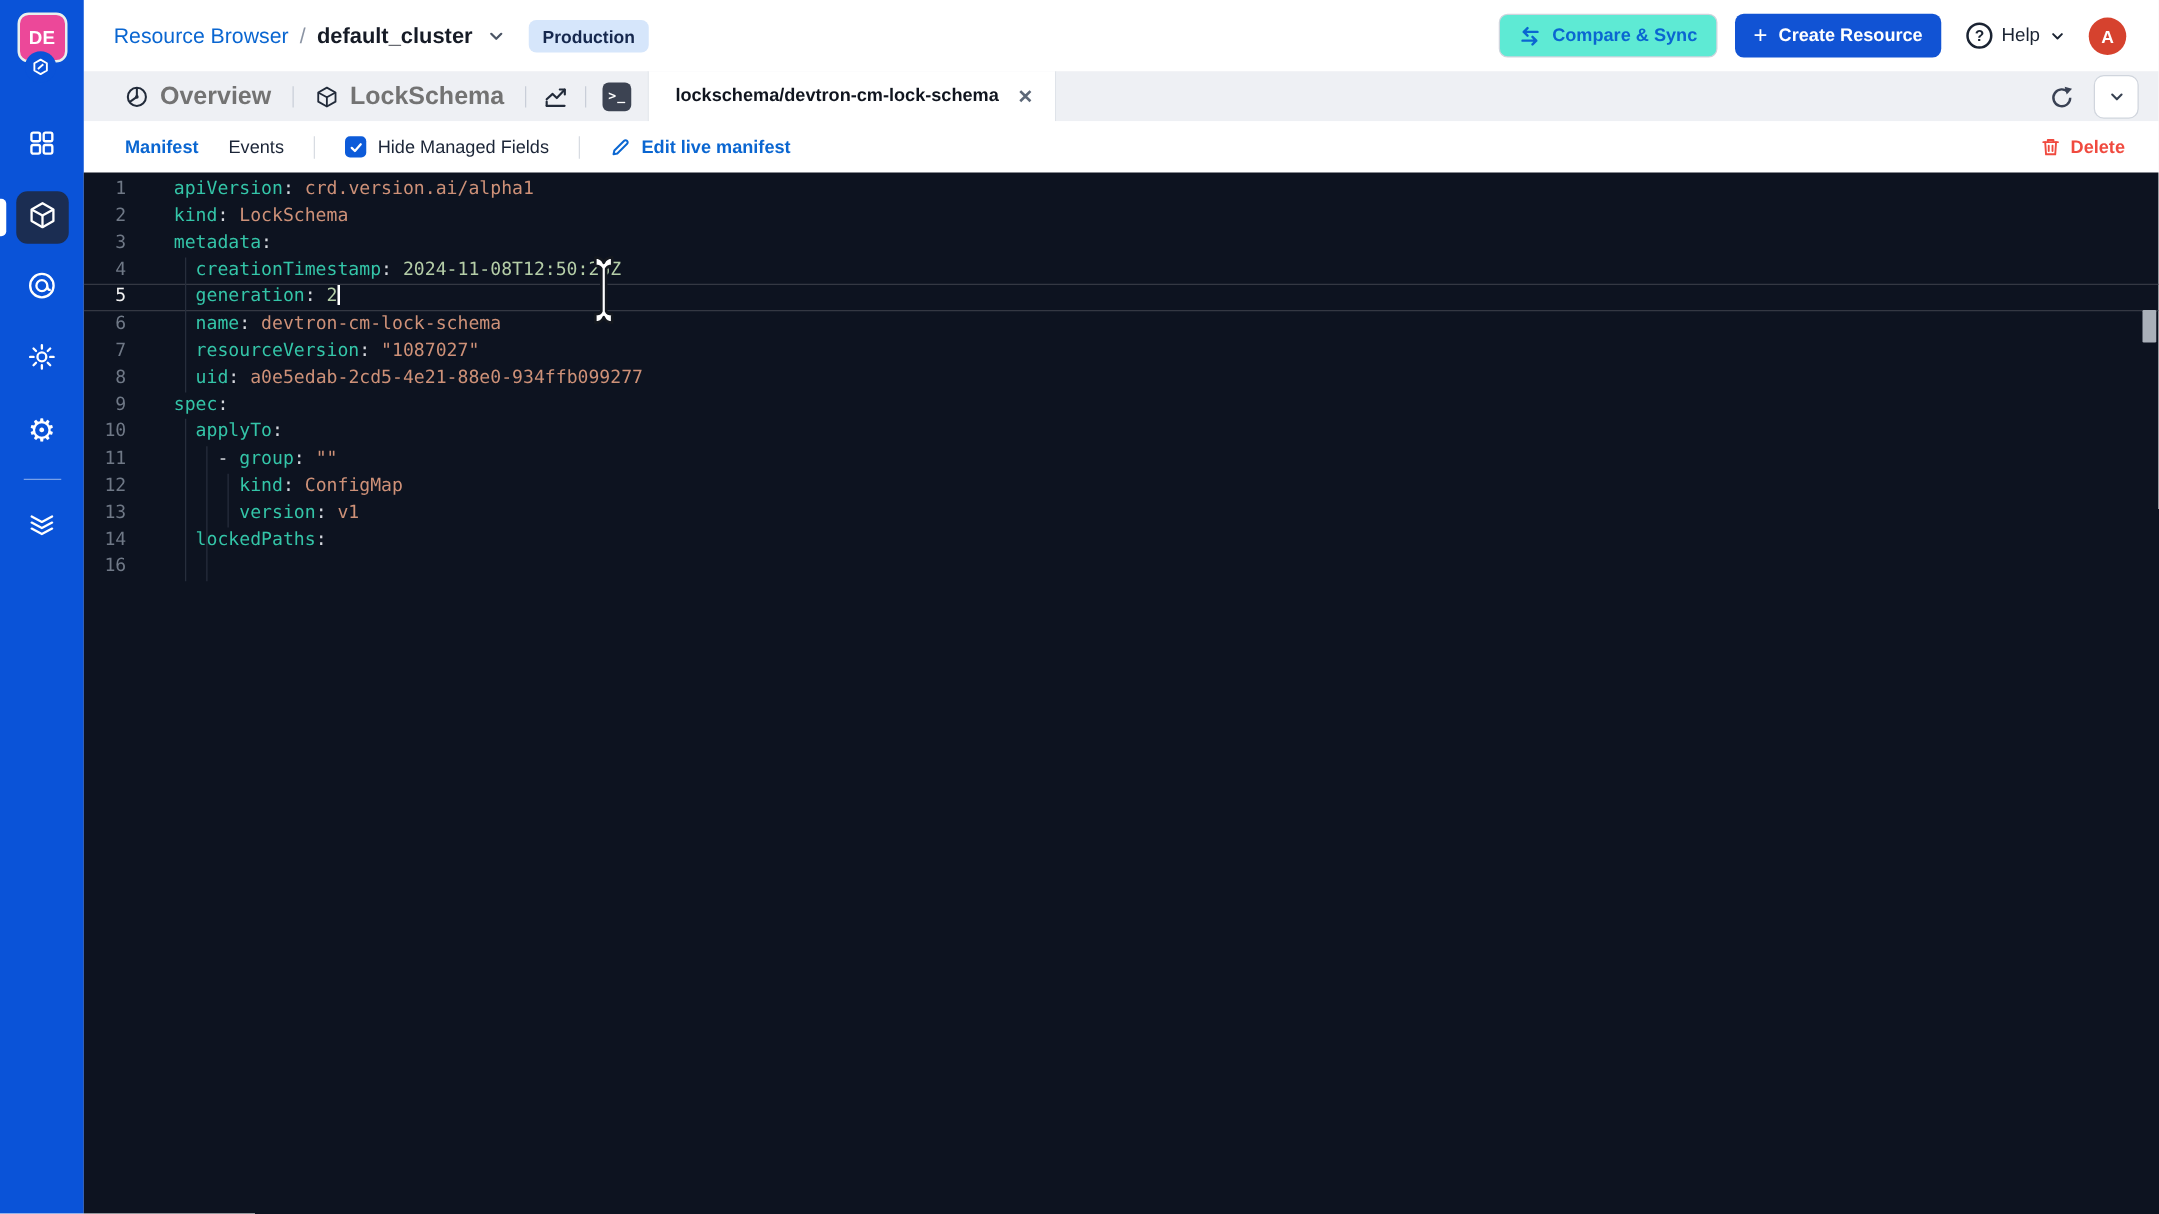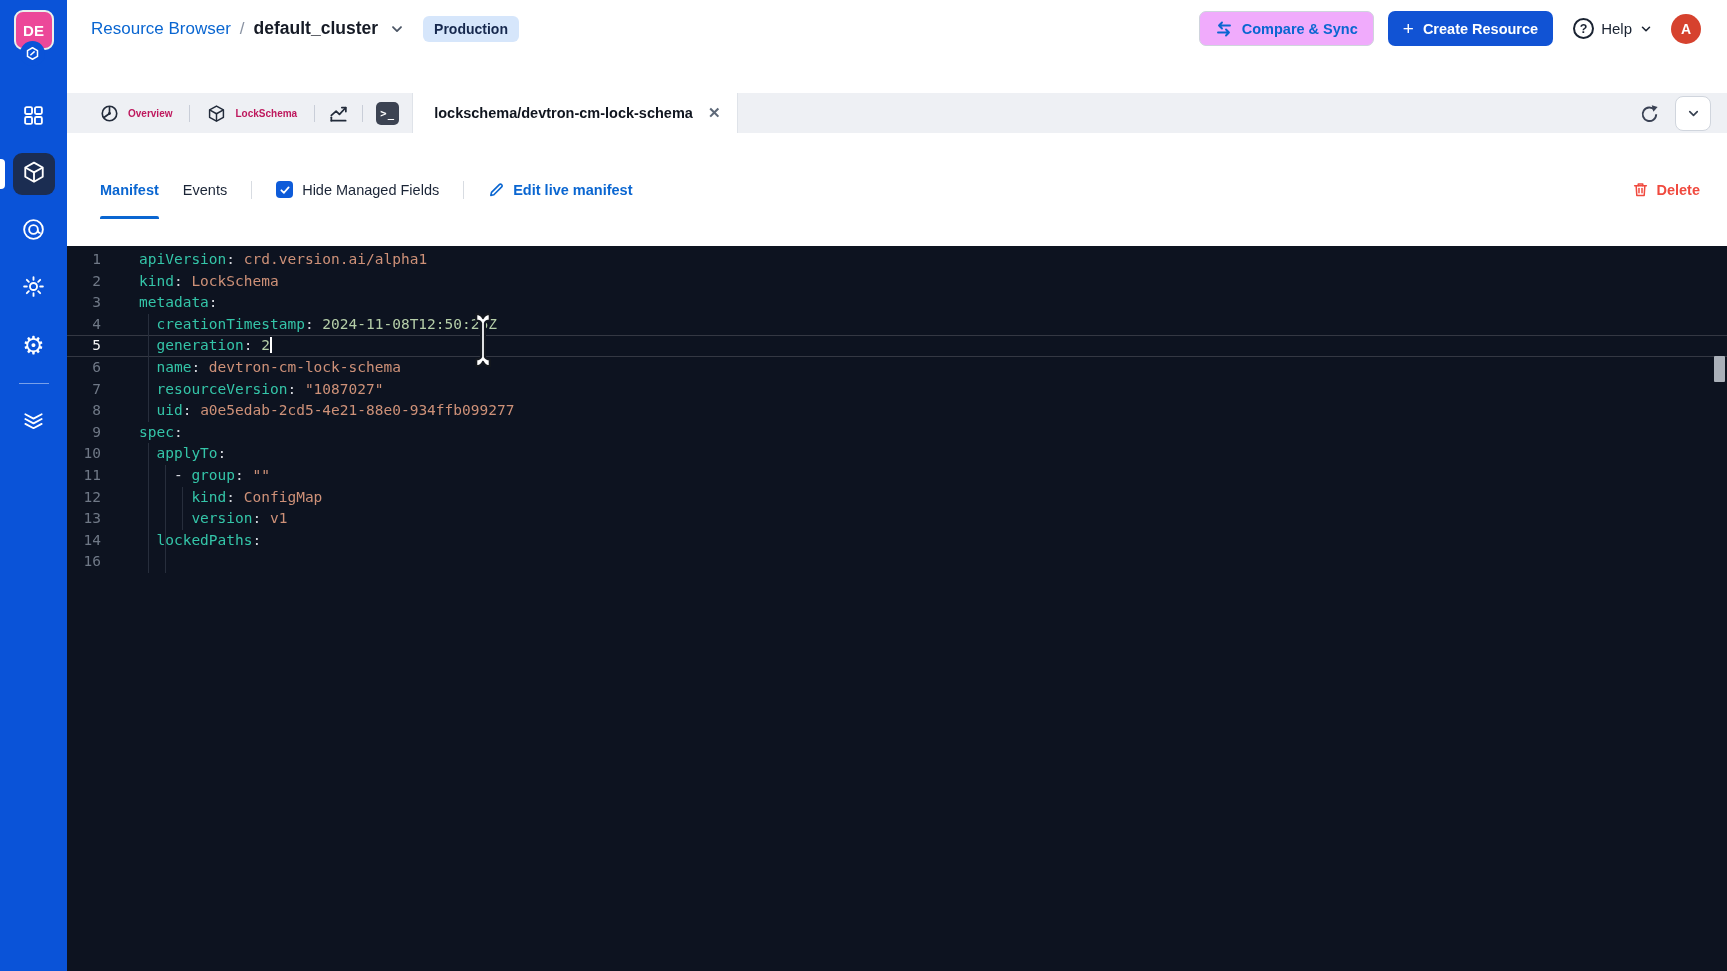--- a/index.html
+++ b/index.html
@@ -11,39 +11,39 @@
   .logo-de{width:40px;height:40px;margin-left:3px;background:#ec4899;border:2px solid #e9f1ed;border-radius:9px;color:#fff;font-weight:700;font-size:15px;display:flex;align-items:center;justify-content:center;box-sizing:border-box;}
   .logo-orb{position:absolute;left:9px;top:31px;width:25px;height:25px;border-radius:50%;background:#0a53d8;display:flex;align-items:center;justify-content:center;}
   .side-nav{margin-top:28px;display:flex;flex-direction:column;align-items:center;gap:15px;width:100%;}
   .side-item{width:42px;height:42px;display:flex;align-items:center;justify-content:center;border-radius:9px;position:relative;color:#fff;}
   .side-item.active{background:#1b2d52;}
   .side-item.active::before{content:"";position:absolute;left:-12.5px;top:6px;width:5px;height:30px;background:#fff;border-radius:0 4px 4px 0;}
   .side-divider{width:30px;height:1px;background:rgba(255,255,255,.45);margin:2px 0;}
   .gear-glyph{font-size:25px;line-height:1;color:#fff;}
 
   
-  .main{flex:1;display:flex;flex-direction:column;min-width:0;gap:36px;}
+  .main{flex:1;display:flex;flex-direction:column;min-width:0;}
   .topbar{height:57px;background:#fff;display:flex;align-items:center;padding:0 26px 0 24px;flex-shrink:0;}
   .crumb{display:flex;align-items:center;gap:9px;}
   .crumb-root{color:#0a66d1;font-size:17px;font-weight:500;cursor:pointer;}
   .crumb-sep{color:#8a93a3;font-size:17px;}
   .crumb-cluster{color:#161b26;font-size:17.5px;font-weight:700;}
   .badge{background:#d6e6fb;color:#16284e;font-size:14px;font-weight:600;border-radius:6px;padding:5px 11px;margin-left:18px;text-align:center;}
   .top-right{margin-left:auto;display:flex;align-items:center;gap:14px;}
-  .btn-outline{display:flex;align-items:center;gap:9px;height:35px;padding:0 15px;border:1px solid #cfd4dd;border-radius:7px;background:#f0abfc;color:#0a66d1;font-size:14.5px;font-weight:600;cursor:pointer;}
+  .btn-outline{display:flex;align-items:center;gap:9px;height:35px;padding:0 15px;border:1px solid #cfd4dd;border-radius:7px;background:#5eead4;color:#0a66d1;font-size:14.5px;font-weight:600;cursor:pointer;}
   .btn-primary{display:flex;align-items:center;gap:9px;height:35px;padding:0 15px;border:none;border-radius:7px;background:#1153d4;color:#fff;font-size:14.5px;font-weight:600;cursor:pointer;}
   .btn-primary .plus{font-size:19px;font-weight:400;line-height:1;}
   .help{display:flex;align-items:center;gap:7px;font-size:15px;color:#1a2332;margin-left:6px;cursor:pointer;}
   .help-q{width:21px;height:21px;border:2px solid #1a2332;border-radius:50%;display:flex;align-items:center;justify-content:center;font-size:12.5px;font-weight:700;box-sizing:border-box;}
   .avatar{width:30px;height:30px;border-radius:50%;background:#d6422e;color:#fff;font-weight:700;font-size:14px;display:flex;align-items:center;justify-content:center;margin-left:4px;}
 
   
   .tabstrip{height:40px;background:#eef0f4;display:flex;align-items:stretch;flex-shrink:0;}
   .strip-pad{width:16px;}
-  .tab{display:flex;align-items:center;gap:9px;padding:0 17px;font-size:10px;font-weight:600;color:#be185d;cursor:pointer;}
+  .tab{display:flex;align-items:center;gap:9px;padding:0 17px;font-size:20px;font-weight:600;color:#737373;cursor:pointer;}
   .tab-sep{width:1px;height:17px;background:#c9ced8;align-self:center;}
   .icon-tab{padding:0 13px;display:flex;align-items:center;cursor:pointer;}
   .term-chip{width:23px;height:23px;background:#3c4352;border-radius:5px;color:#fff;font-family:"DejaVu Sans Mono",monospace;font-size:10.5px;font-weight:700;display:flex;align-items:center;justify-content:center;letter-spacing:1px;}
   .tab-active{background:#fff;display:flex;align-items:center;gap:15px;padding:0 17px 0 21px;font-size:14.5px;font-weight:600;color:#10151f;border-left:1px solid #dfe3e9;border-right:1px solid #dfe3e9;cursor:pointer;}
   .tab-close{color:#5d6878;font-size:15px;cursor:pointer;}
   .strip-right{margin-left:auto;display:flex;align-items:center;gap:17px;padding-right:16px;}
   .refresh-btn{display:flex;align-items:center;cursor:pointer;}
   .chev-btn{width:34px;height:33px;background:#fff;border:1px solid #d0d5dd;border-radius:8px;display:flex;align-items:center;justify-content:center;cursor:pointer;}
 
   

